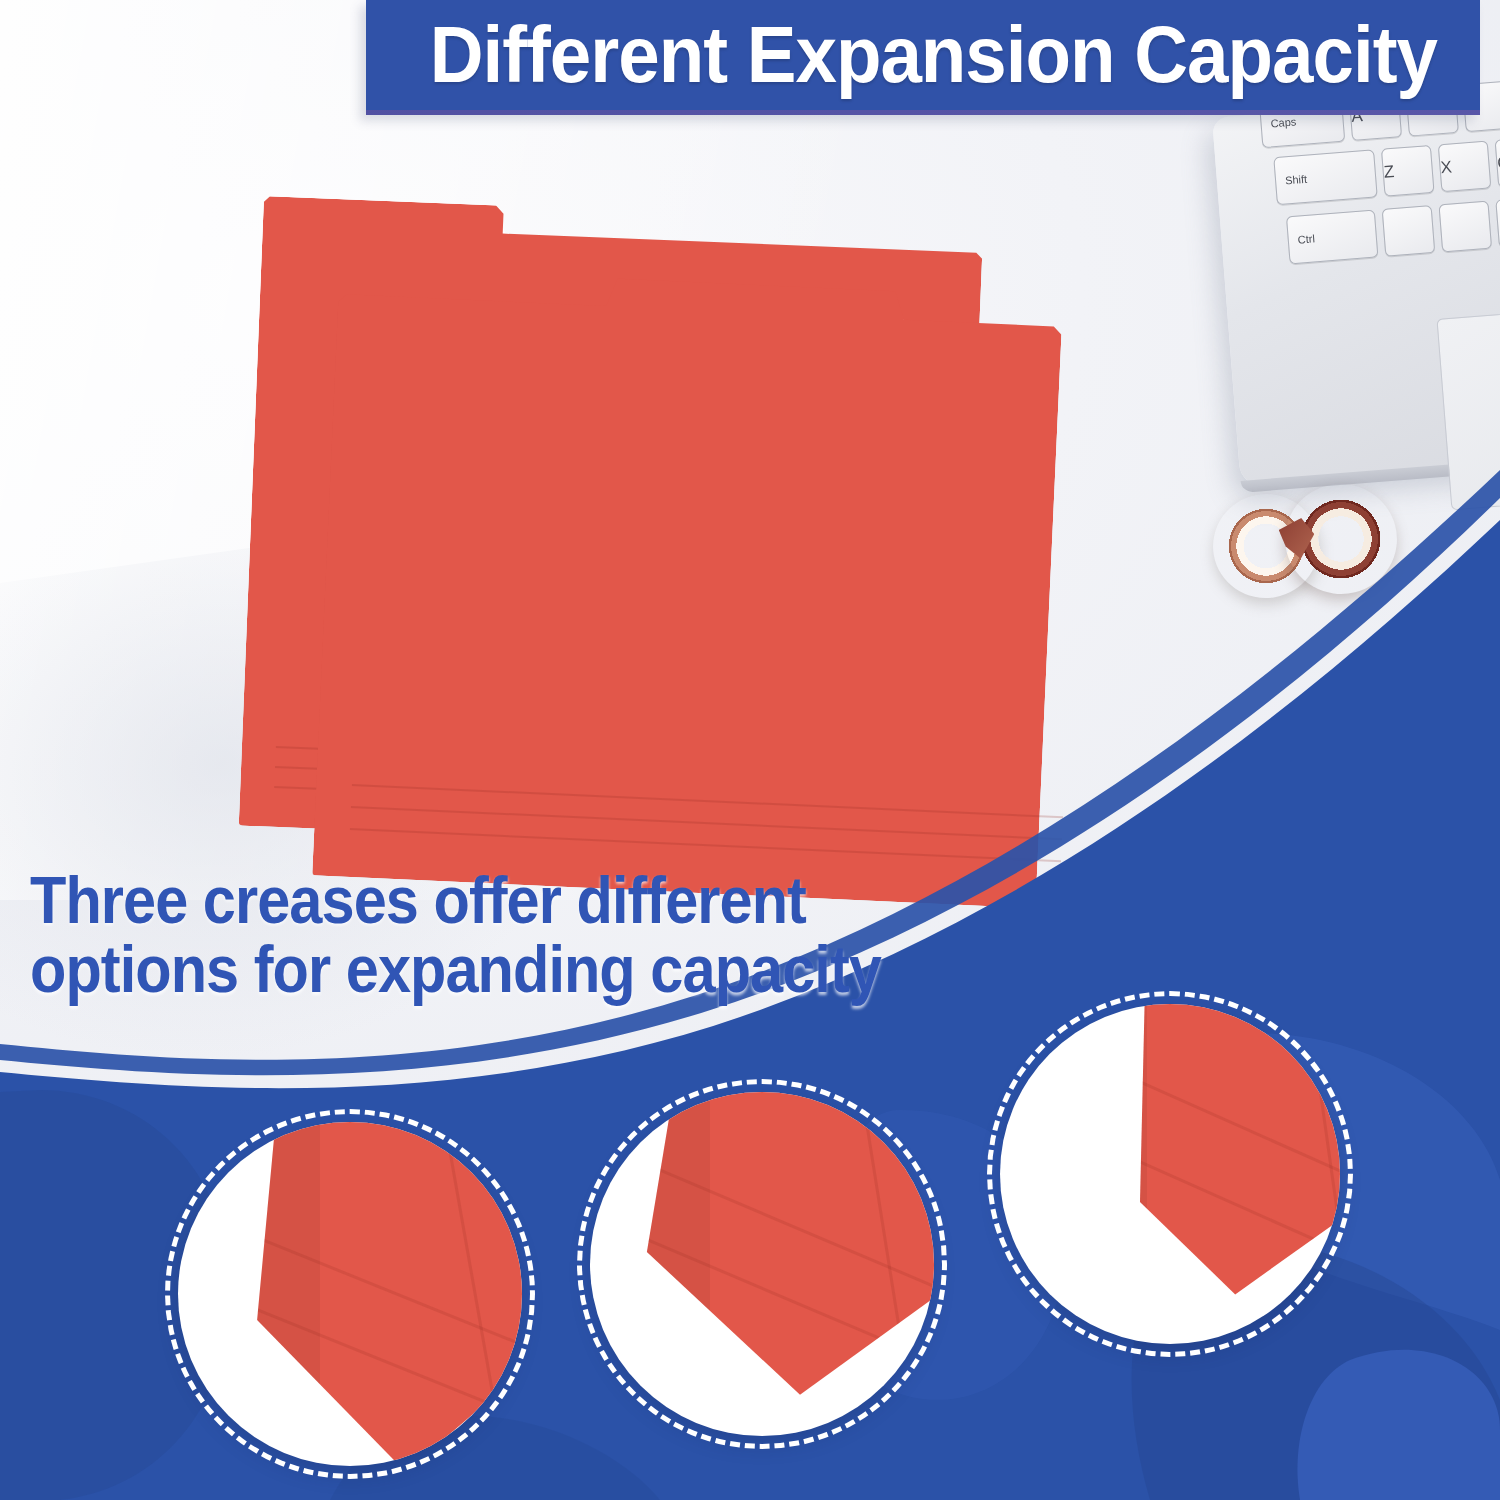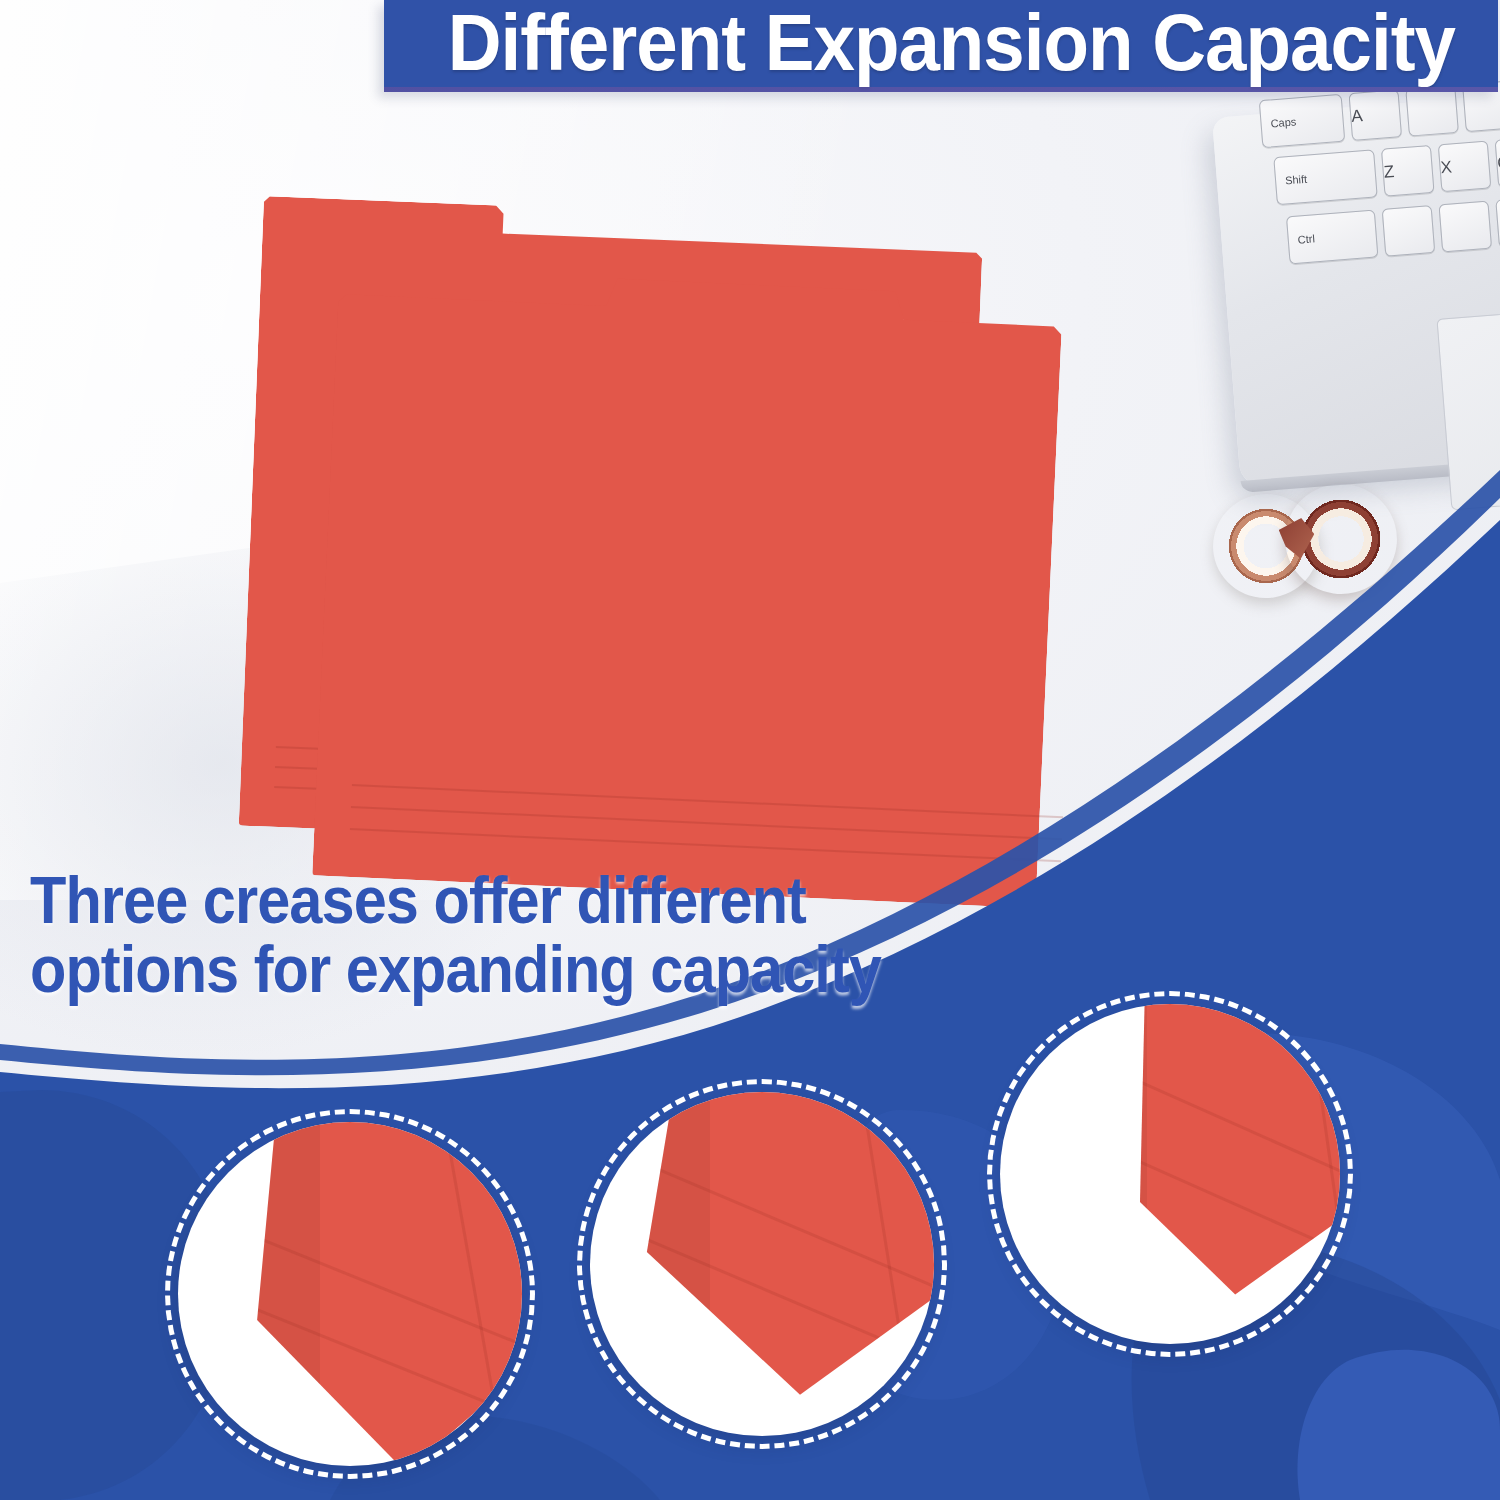--- a/index.html
+++ b/index.html
@@ -25,21 +25,21 @@
     background:linear-gradient(100deg, rgba(255,255,255,.9) 0%, rgba(236,238,243,0) 55%);
   }
   .desk-edge{
     position:absolute;left:-120px;top:540px;width:900px;height:700px;
     background:radial-gradient(60% 60% at 40% 30%, rgba(214,218,228,.55) 0%, rgba(214,218,228,0) 70%);
     transform:rotate(-8deg);
   }
 
   
   .banner{
-    position:absolute;left:384px;top:0;width:1114px;height:92px;
+    position:absolute;left:366px;top:0;width:1114px;height:115px;
     background:#3052a8;
     box-shadow:-6px 6px 10px rgba(60,70,110,.18);
     overflow:hidden;
   }
   .banner::after{
     content:"";position:absolute;left:0;right:0;bottom:0;height:5px;
     background:linear-gradient(90deg,#6d4f9e,#7a5aa8);
     opacity:.55;
   }
   .banner-title{

